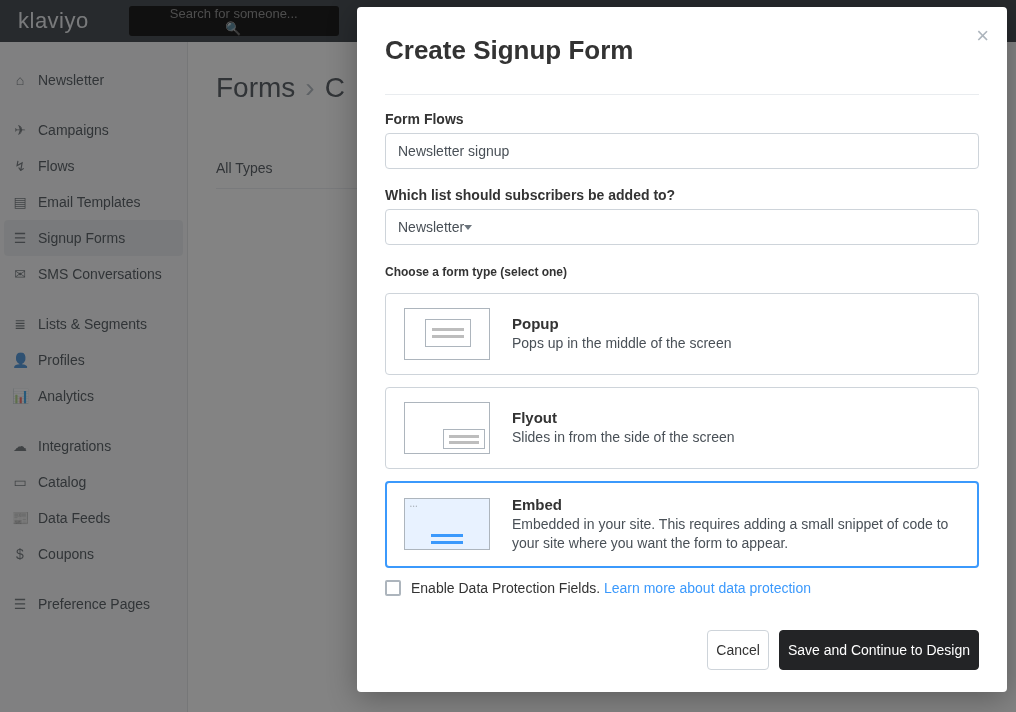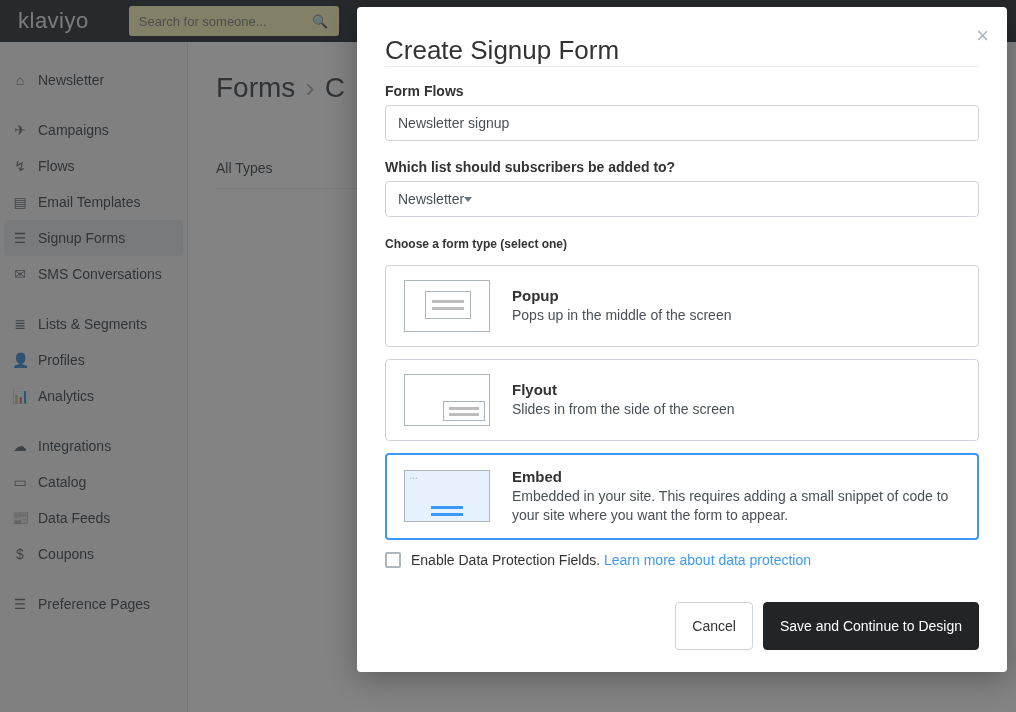--- a/index.html
+++ b/index.html
@@ -23,30 +23,31 @@
 }
 .logo {
   color: #e9ecef;
   font-size: 22px;
   font-weight: 400;
   letter-spacing: 0.5px;
   font-family: Liberation Sans, sans-serif;
   margin-right: 40px;
 }
 .search-wrap {
-  background: #fef9c3;
+  background: #000000;
   height: 30px;
   border-radius: 3px;
   display: flex;
   align-items: center;
   padding: 0 10px;
   width: 210px;
   color: #888;
   font-size: 13px;
   justify-content: space-between;
+  flex-direction: column;
 }
 .header-icons {
   margin-left: auto;
   display: flex;
   gap: 18px;
   color: #e9ecef;
 }
 .header-icons span { font-size: 16px; }
 
 
@@ -128,22 +129,22 @@
   top: 18px;
   right: 18px;
   font-size: 22px;
   color: #adb5bd;
   cursor: pointer;
   line-height: 1;
 }
 .modal-title {
   font-size: 26px;
   color: #333;
-  font-weight: 400;
-  margin-bottom: 0;
+  font-weight: 700;
+  margin-bottom: 28px;
 }
 .modal-divider {
   border-top: 1px solid #e9ecef;
   margin-bottom: 16px;
 }
 .field-label {
   font-size: 14px;
   font-weight: 600;
   color: #333;
   margin-bottom: 6px;
@@ -259,22 +260,22 @@
 }
 .checkbox-row a { color: #3b99fc; text-decoration: none; }
 
 .modal-footer {
   display: flex;
   justify-content: flex-end;
   gap: 10px;
   margin-top: 34px;
 }
 .btn {
-  height: 48px;
-  padding: 0 16px;
+  height: 40px;
+  padding: 0 8px;
   border-radius: 4px;
   font-size: 14px;
   display: inline-flex;
   align-items: center;
   cursor: pointer;
   border: 1px solid #ced4da;
   background: #fff;
   color: #333;
 }
 .btn-primary {

